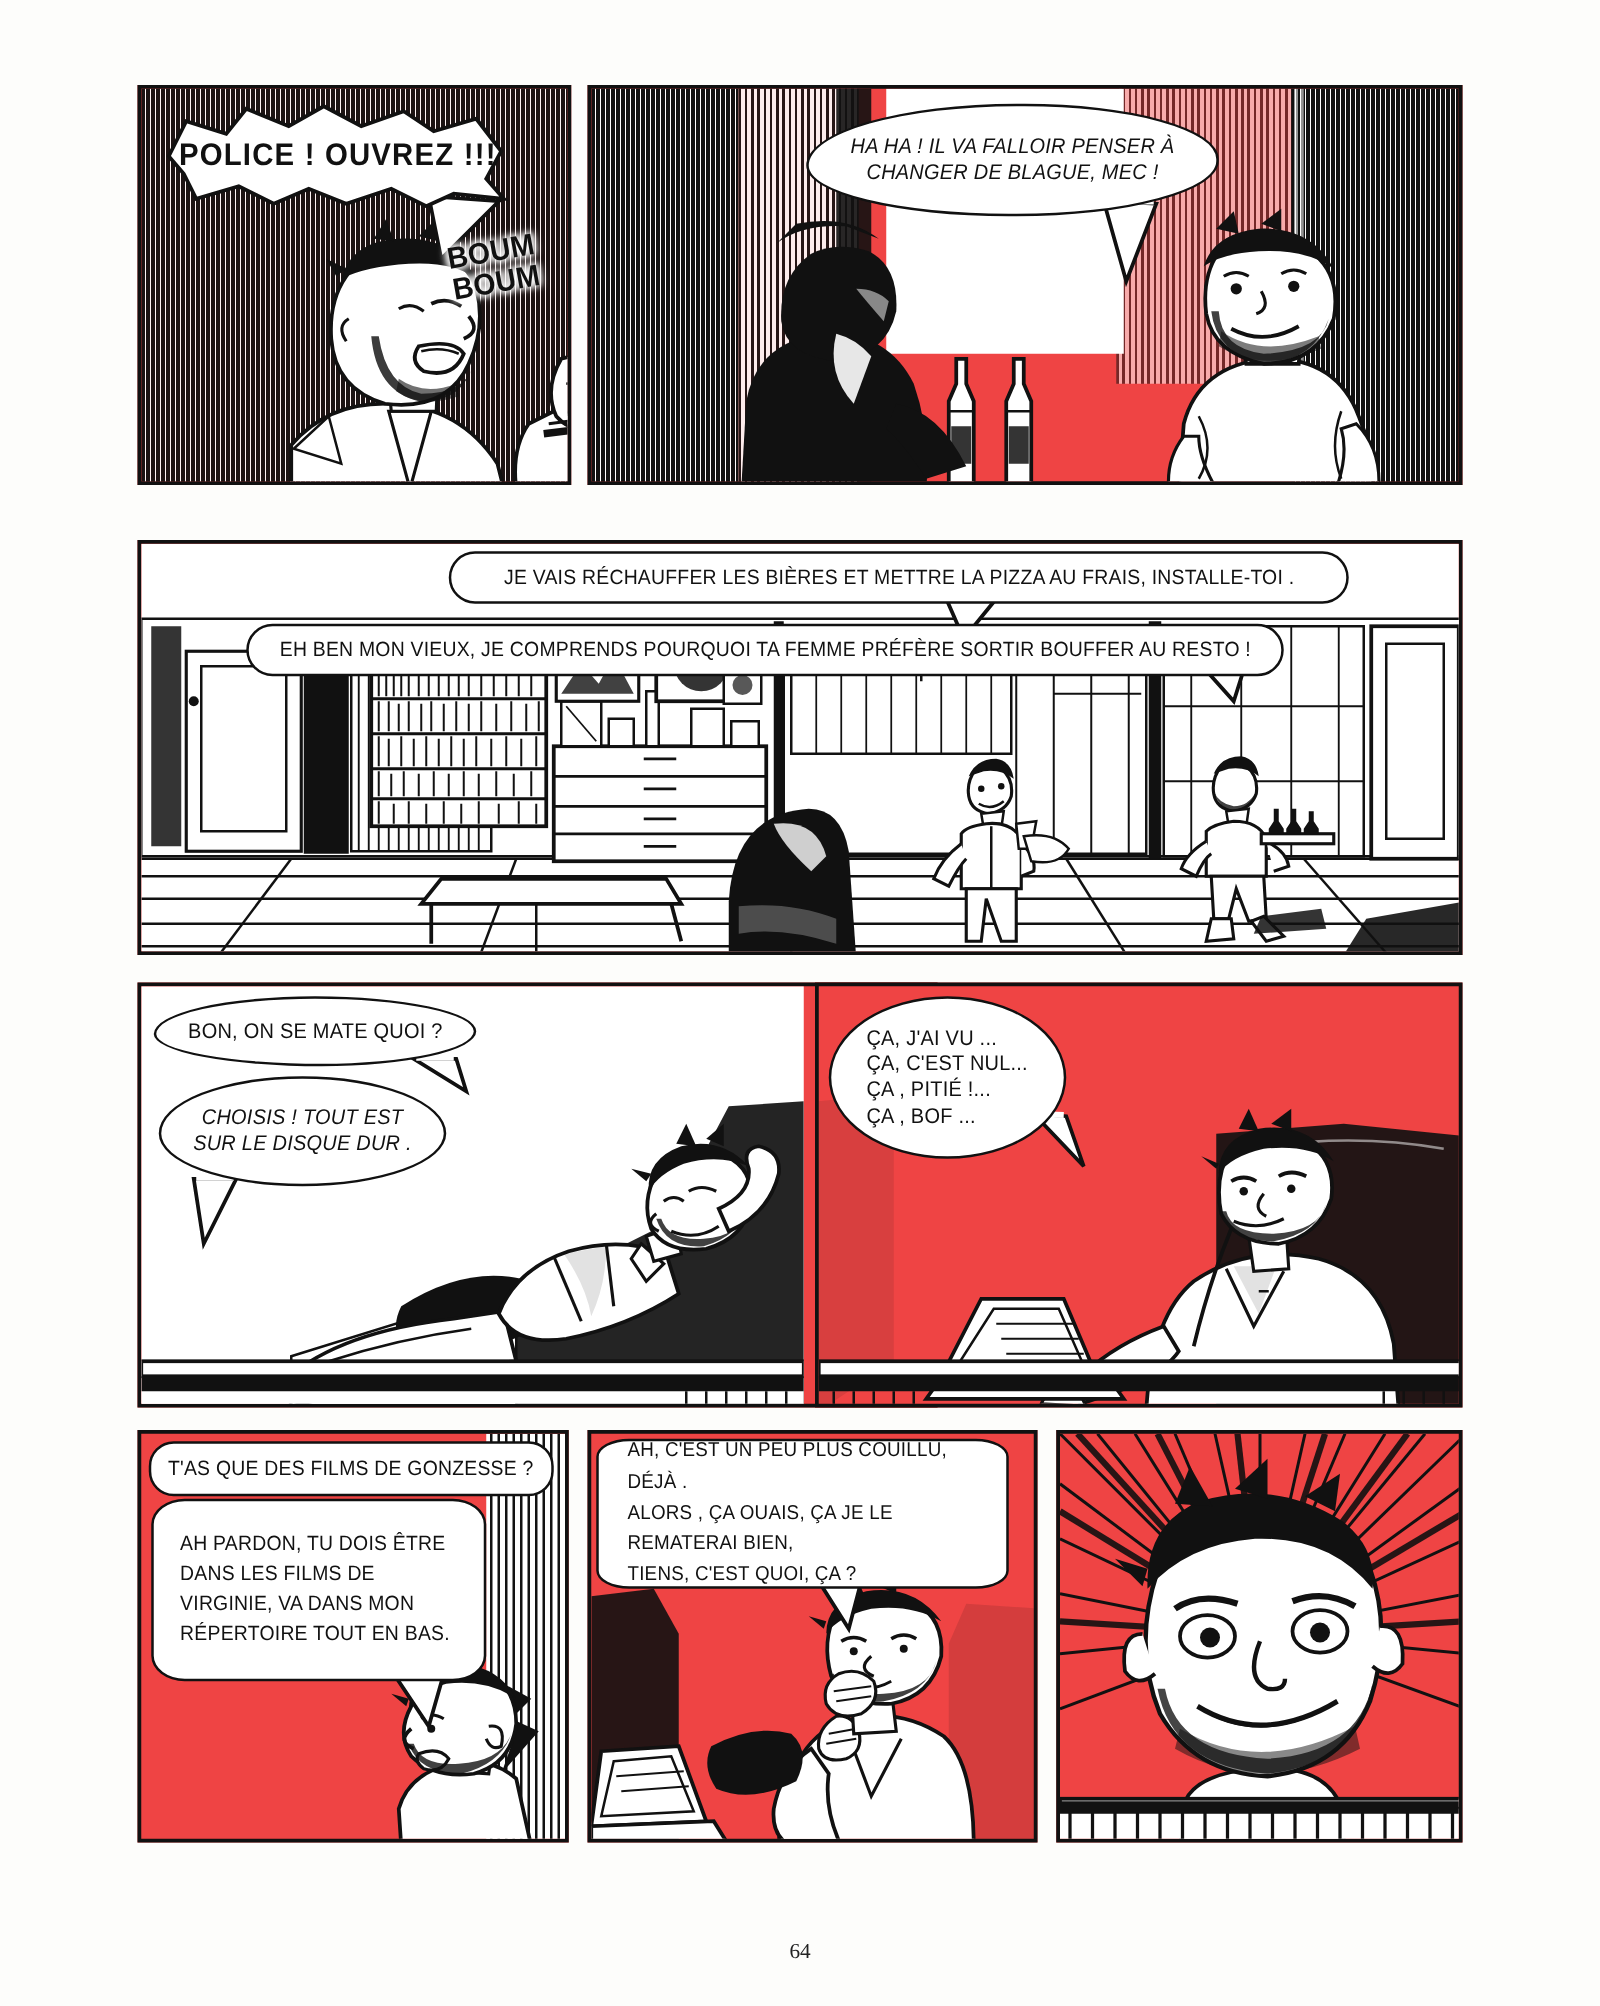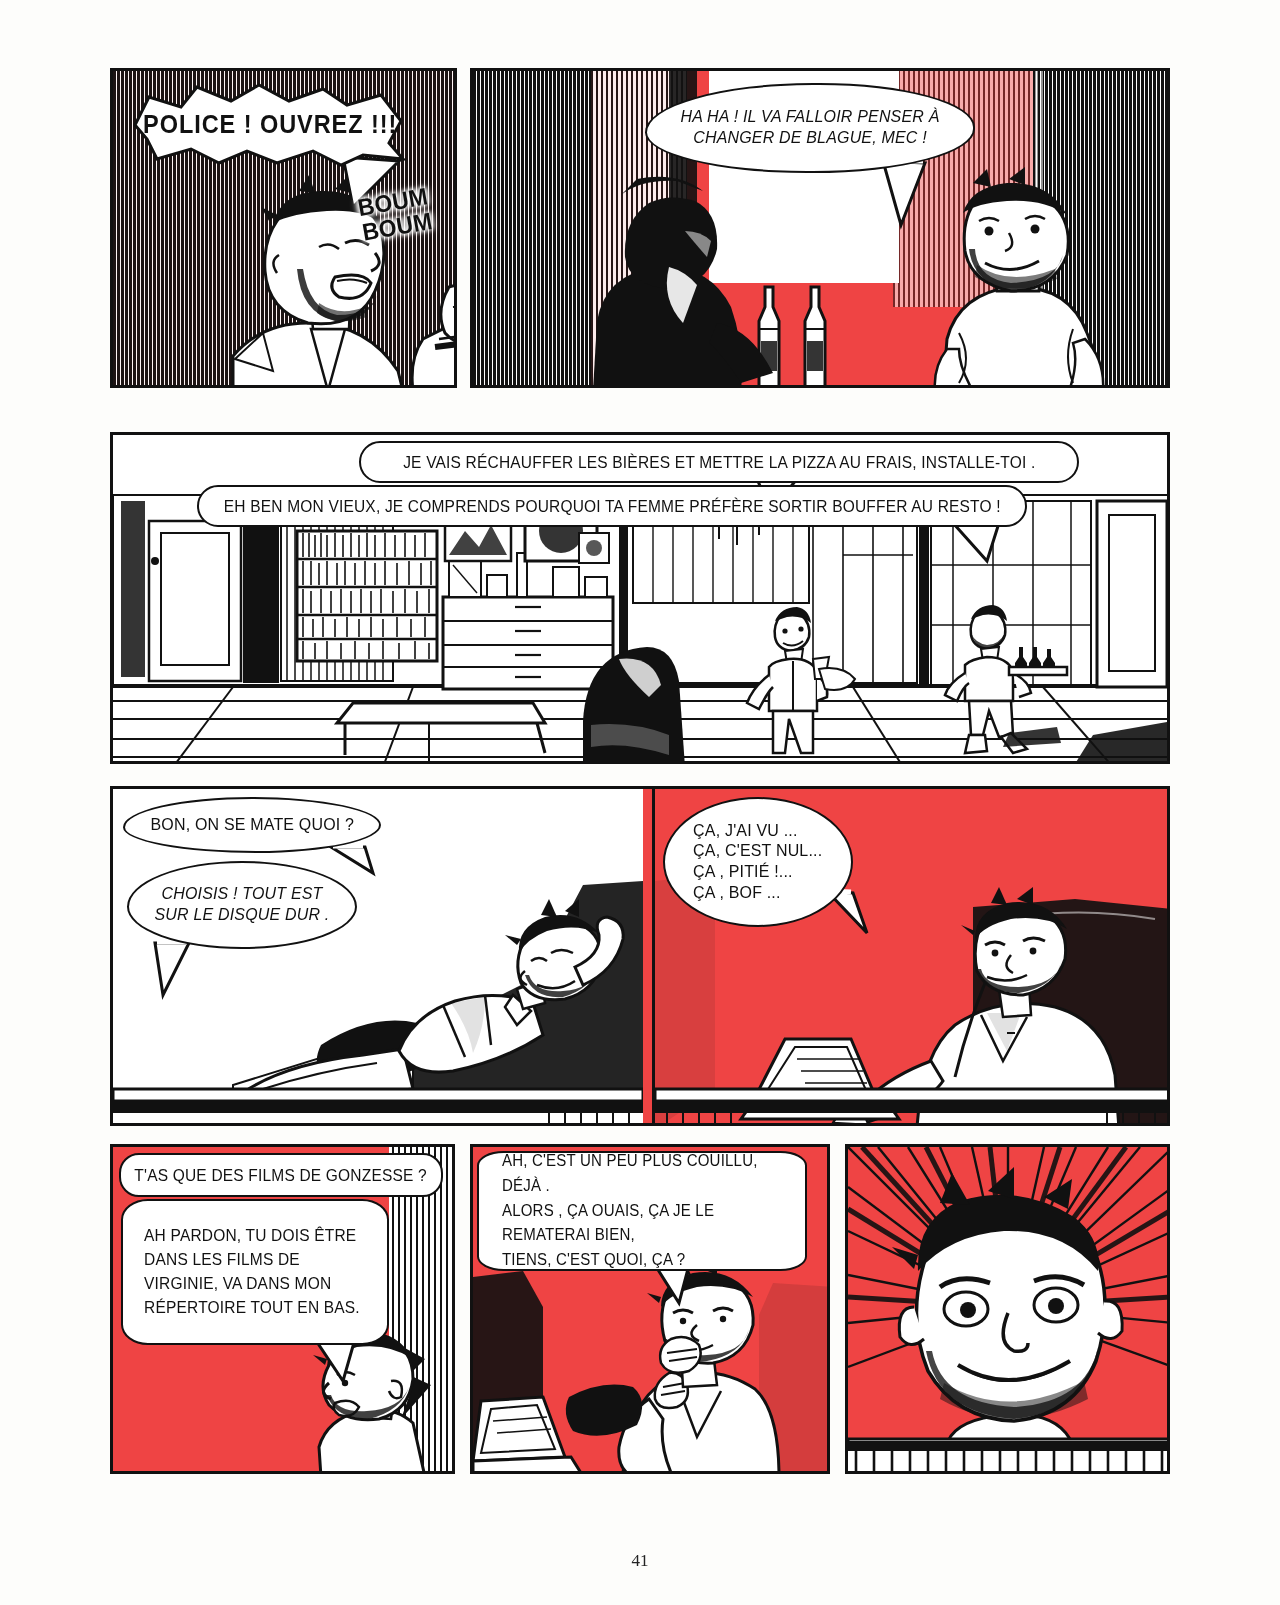--- a/index.html
+++ b/index.html
@@ -476,21 +476,21 @@
         </g>
 
         <path d="M980 300 L1060 286 L1060 332 L960 332 Z" fill="#111" opacity=".9"></path>
         <path d="M896 298 L944 292 L948 308 L890 312 Z" fill="#111" opacity=".85"></path>
       </svg>
 
       <div class="balloon-rect" style="left:246px; top:6px; width:720px; height:42px; border-radius:24px;">
         <div class="btxt" style="font-size:16.5px; white-space:nowrap;">JE VAIS RÉCHAUFFER LES BIÈRES ET METTRE LA PIZZA AU FRAIS, INSTALLE-TOI .</div>
       </div>
 
-      <div class="balloon-rect" style="left:84px; top:50px; width:830px; height:42px; border-radius:24px;">
+      <div class="balloon-rect" style="left:84px; top:64px; width:830px; height:42px; border-radius:24px;">
         <div class="btxt" style="font-size:16.5px; white-space:nowrap;">EH BEN MON VIEUX, JE COMPRENDS POURQUOI TA FEMME PRÉFÈRE SORTIR BOUFFER AU RESTO !</div>
       </div>
       <svg width="120" height="80" style="position:absolute; left:830px; top:86px; z-index:5;">
         <path d="M10 2 L56 2 L44 40 Z" fill="#fff" stroke="#111" stroke-width="3"></path>
         <path d="M12 1 L54 1" stroke="#fff" stroke-width="5"></path>
       </svg>
       <svg width="120" height="70" style="position:absolute; left:614px; top:42px; z-index:5;">
         <path d="M30 2 L70 2 L44 34 Z" fill="#fff" stroke="#111" stroke-width="3"></path>
         <path d="M32 1 L68 1" stroke="#fff" stroke-width="5"></path>
       </svg>
@@ -882,14 +882,14 @@
             <path d="M260 302 L260 330"></path>
           <path d="M278 302 L278 330"></path>
             <path d="M296 302 L296 330"></path>
             <path d="M314 302 L314 330"></path>
         </g>
         <rect x="0" y="294" width="325" height="10" fill="#111"></rect>
       </svg>
     </div>
   </div>
 
-  <div class="pagenum">41</div>
+  <div class="pagenum">64</div>
 </div>
 
 </body></html>

